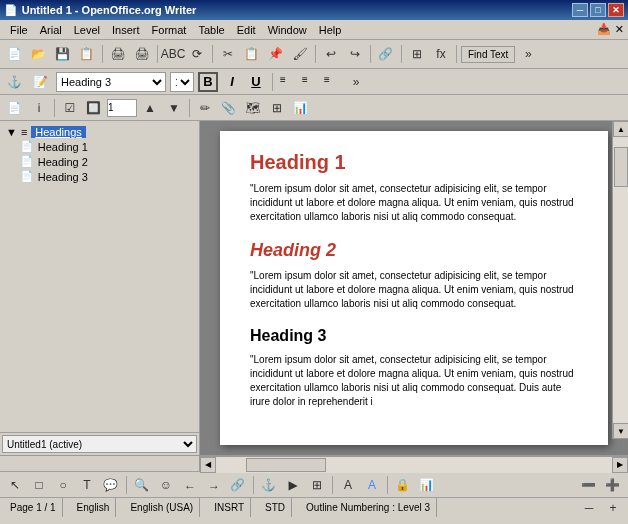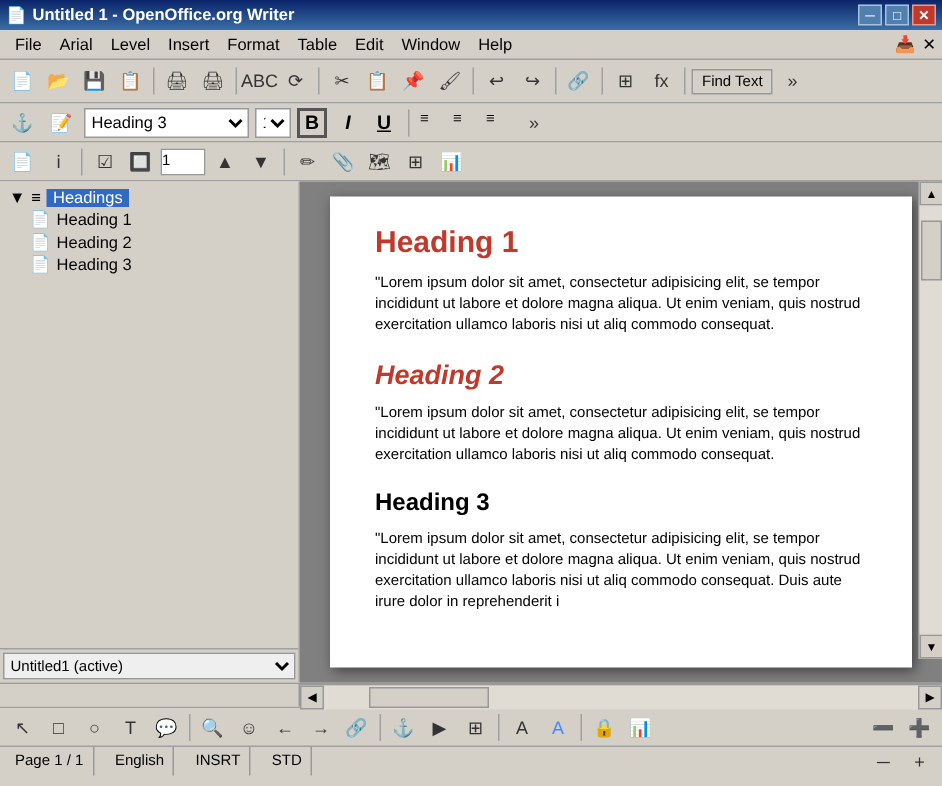--- a/index.html
+++ b/index.html
@@ -426,21 +426,21 @@
   <div class="tb-btn">📊</div>
 </div>
 
 <div class="main-area">
 
   <div class="left-panel">
     <div class="navigator-tree">
       <div class="tree-item tree-item-level1">
         <span>▼</span>
         <span>≡</span>
-        <span class="selected" style="background:#316ac5;color:white;padding:0 4px;">Headings</span>
+        <span class="selected" style="background:#316ac5;color:white;padding:0 4px;text-decoration:underline;">Headings</span>
       </div>
       <div class="tree-item tree-item-level2">
         <span>📄</span>
         <span>Heading 1</span>
       </div>
       <div class="tree-item tree-item-level2">
         <span>📄</span>
         <span>Heading 2</span>
       </div>
       <div class="tree-item tree-item-level2">
@@ -512,19 +512,21 @@
   <div class="tb-btn">📊</div>
   <div style="margin-left:auto;display:flex;gap:2px;">
     <div class="tb-btn">➖</div>
     <div class="tb-btn">➕</div>
   </div>
 </div>
 
 <div class="status-bar">
   <div class="status-item">Page 1 / 1</div>
   <div class="status-item">English</div>
+  <div class="status-item">English (USA)</div>
   <div class="status-item">INSRT</div>
   <div class="status-item">STD</div>
+  <div class="status-item">Outline Numbering : Level 3</div>
   <div style="margin-left:auto;display:flex;gap:2px;">
     <div class="tb-btn">─</div>
     <div class="tb-btn">+</div>
   </div>
 </div>
 
 </body></html>

